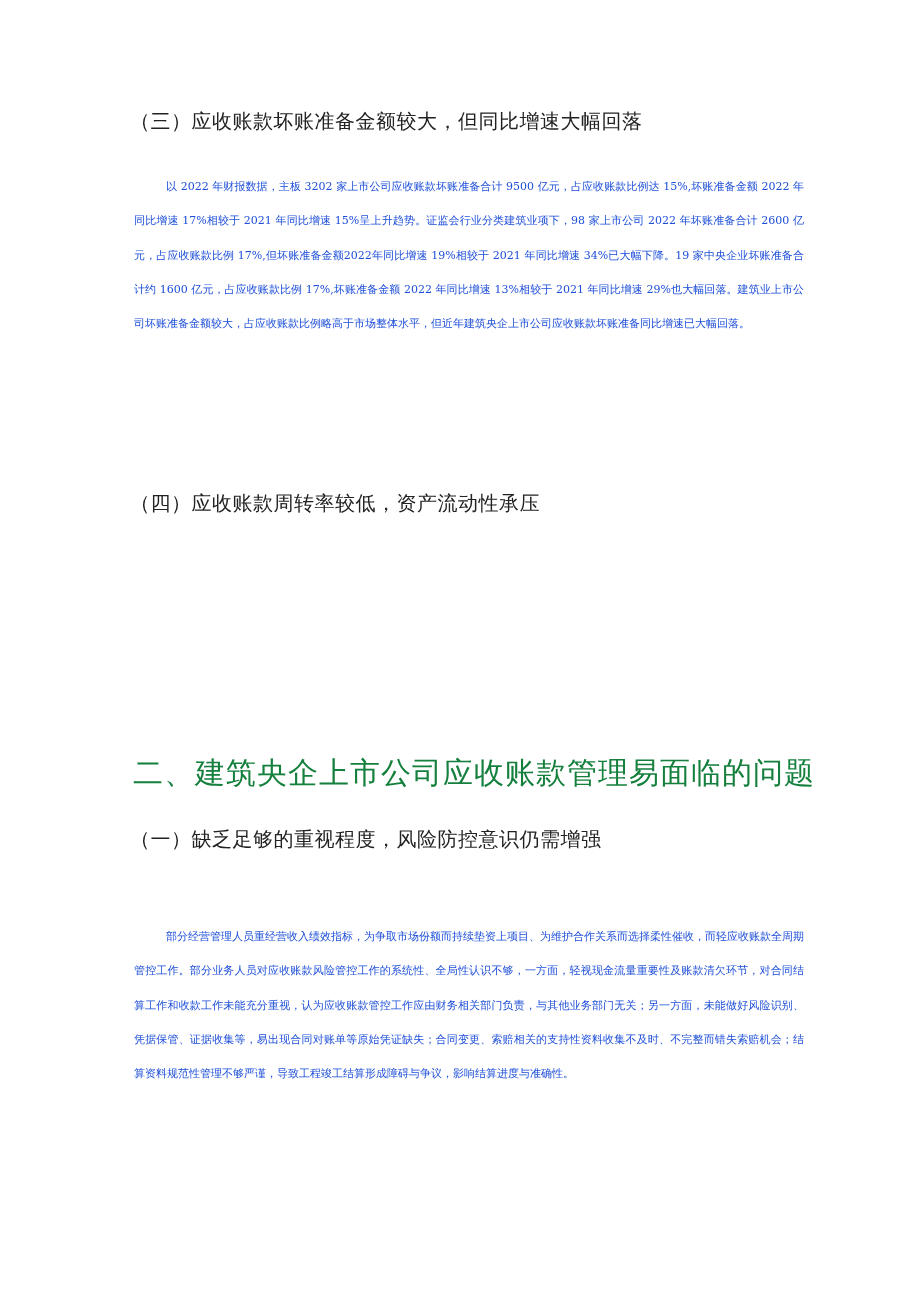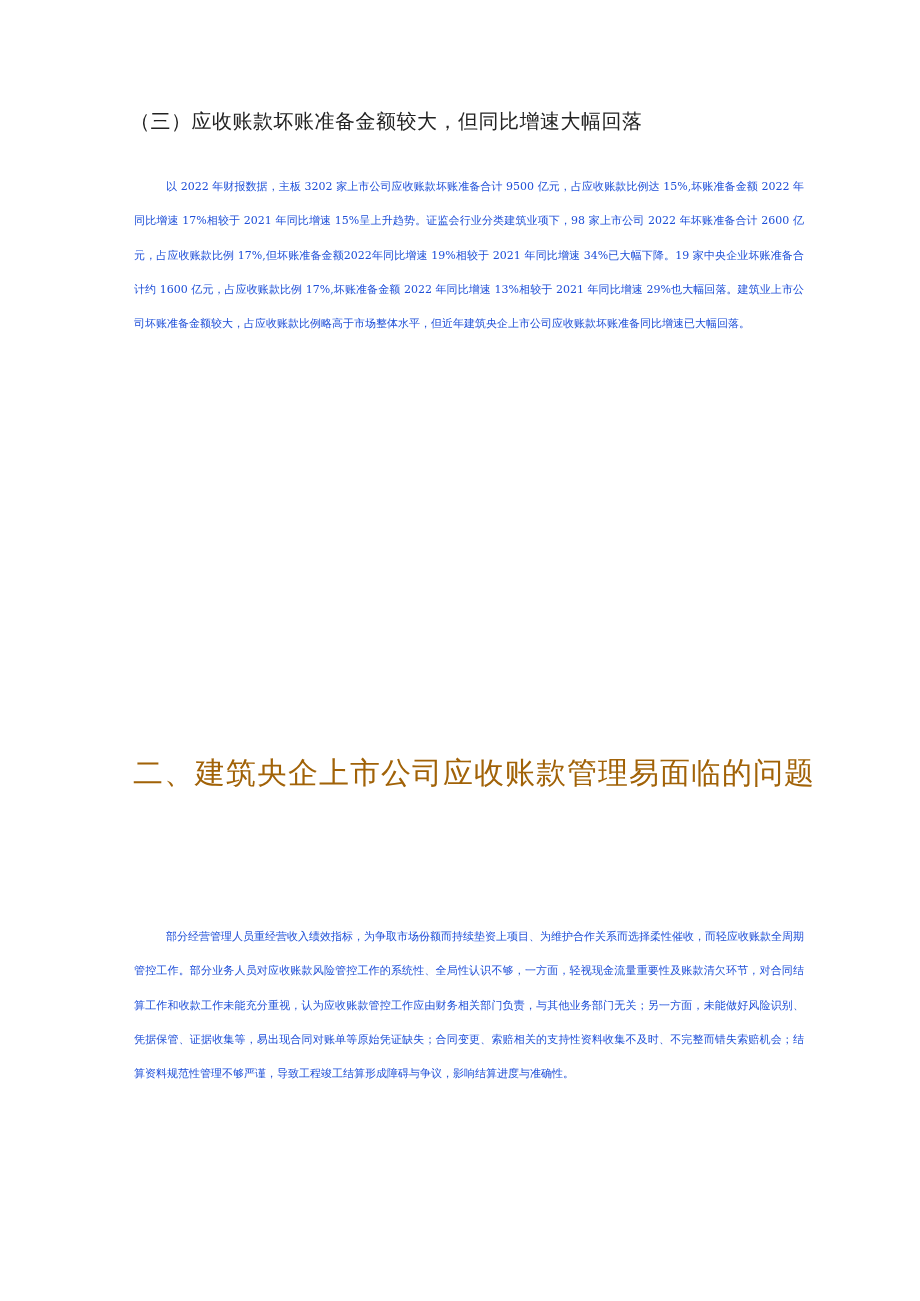--- a/index.html
+++ b/index.html
@@ -1,32 +1,34 @@
 <!DOCTYPE html>
 <html><head>
 <meta charset="utf-8">
 <style>
   html, body { margin: 0; padding: 0; background: #ffffff; }
   body { width: 920px; height: 1301px; position: relative; overflow: hidden;
          font-family: "DejaVu Serif", "Liberation Serif", serif; color: #1a1a1a; }
   .page { position: absolute; left: 0; top: 0; width: 920px; height: 1008px; }
   .h3 { position: absolute; left: 130px; font-size: 20px; letter-spacing: 0.5px; white-space: nowrap; color: #222; }
-  .h2 { position: absolute; left: 133px; font-size: 30px; letter-spacing: 1px; white-space: nowrap; color: #a16207; }
+  .h2 { position: absolute; left: 133px; font-size: 30px; letter-spacing: 1px; white-space: nowrap; color: #15803d; }
   .para { position: absolute; left: 134px; width: 670px; font-size: 11px; line-height: 34.3px;
           text-indent: 32px; text-align: justify; text-align-last: left; color: #1d4ed8; }
 </style>
 </head>
 <body>
 
 <div class="page">
 
   <div class="h3" style="top:108px;">（三）应收账款坏账准备金额较大，但同比增速大幅回落</div>
 
   <div class="para" style="top:170px;">以 2022 年财报数据，主板 3202 家上市公司应收账款坏账准备合计 9500 亿元，占应收账款比例达 15%,坏账准备金额 2022 年同比增速 17%相较于 2021 年同比增速 15%呈上升趋势。证监会行业分类建筑业项下，98 家上市公司 2022 年坏账准备合计 2600 亿元，占应收账款比例 17%,但坏账准备金额2022年同比增速 19%相较于 2021 年同比增速 34%已大幅下降。19 家中央企业坏账准备合计约 1600 亿元，占应收账款比例 17%,坏账准备金额 2022 年同比增速 13%相较于 2021 年同比增速 29%也大幅回落。建筑业上市公司坏账准备金额较大，占应收账款比例略高于市场整体水平，但近年建筑央企上市公司应收账款坏账准备同比增速已大幅回落。</div>
 
+  <div class="h3" style="top:490px;">（四）应收账款周转率较低，资产流动性承压</div>
 
 
   <div class="h2" style="top:753px;">二、建筑央企上市公司应收账款管理易面临的问题</div>
 
+  <div class="h3" style="top:826px;">（一）缺乏足够的重视程度，风险防控意识仍需增强</div>
 
   <div class="para" style="top:920px;">部分经营管理人员重经营收入绩效指标，为争取市场份额而持续垫资上项目、为维护合作关系而选择柔性催收，而轻应收账款全周期管控工作。部分业务人员对应收账款风险管控工作的系统性、全局性认识不够，一方面，轻视现金流量重要性及账款清欠环节，对合同结算工作和收款工作未能充分重视，认为应收账款管控工作应由财务相关部门负责，与其他业务部门无关；另一方面，未能做好风险识别、凭据保管、证据收集等，易出现合同对账单等原始凭证缺失；合同变更、索赔相关的支持性资料收集不及时、不完整而错失索赔机会；结算资料规范性管理不够严谨，导致工程竣工结算形成障碍与争议，影响结算进度与准确性。</div>
 
 </div>
 
 </body></html>

